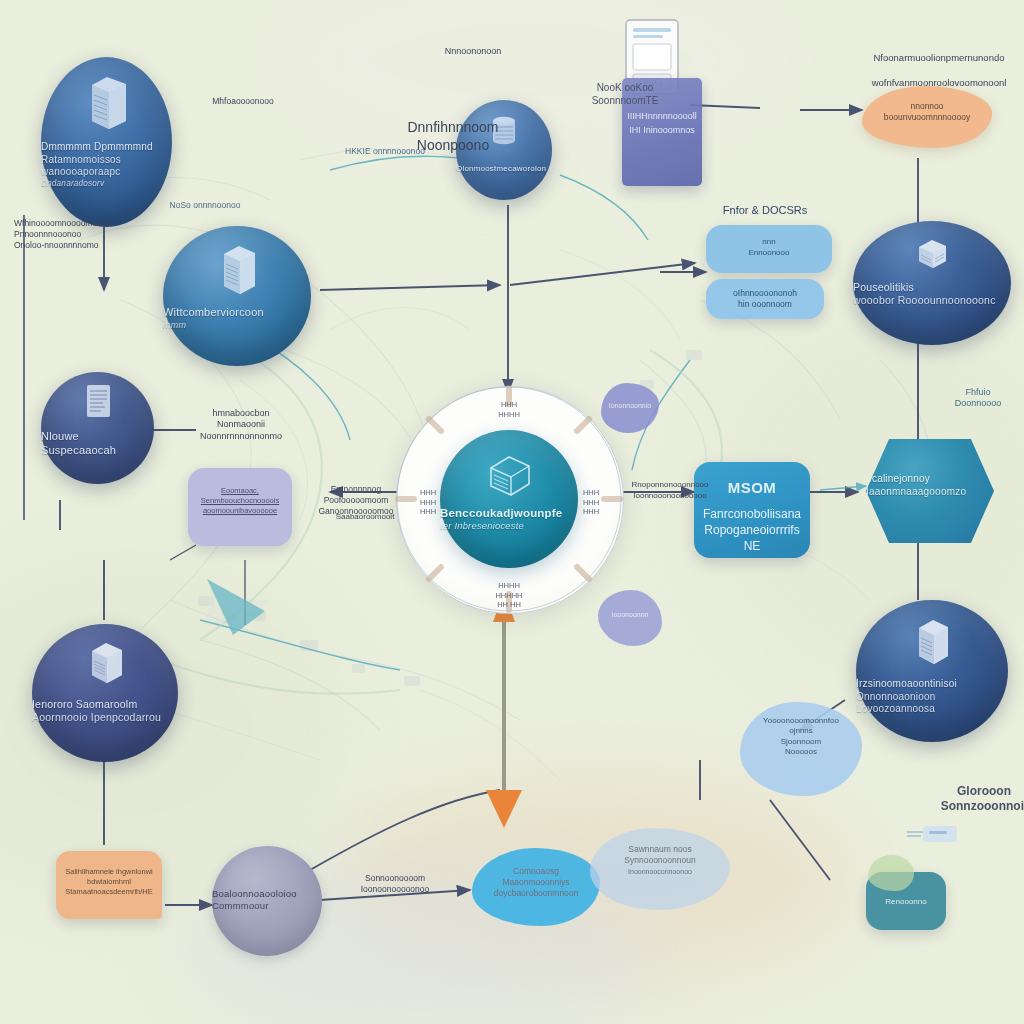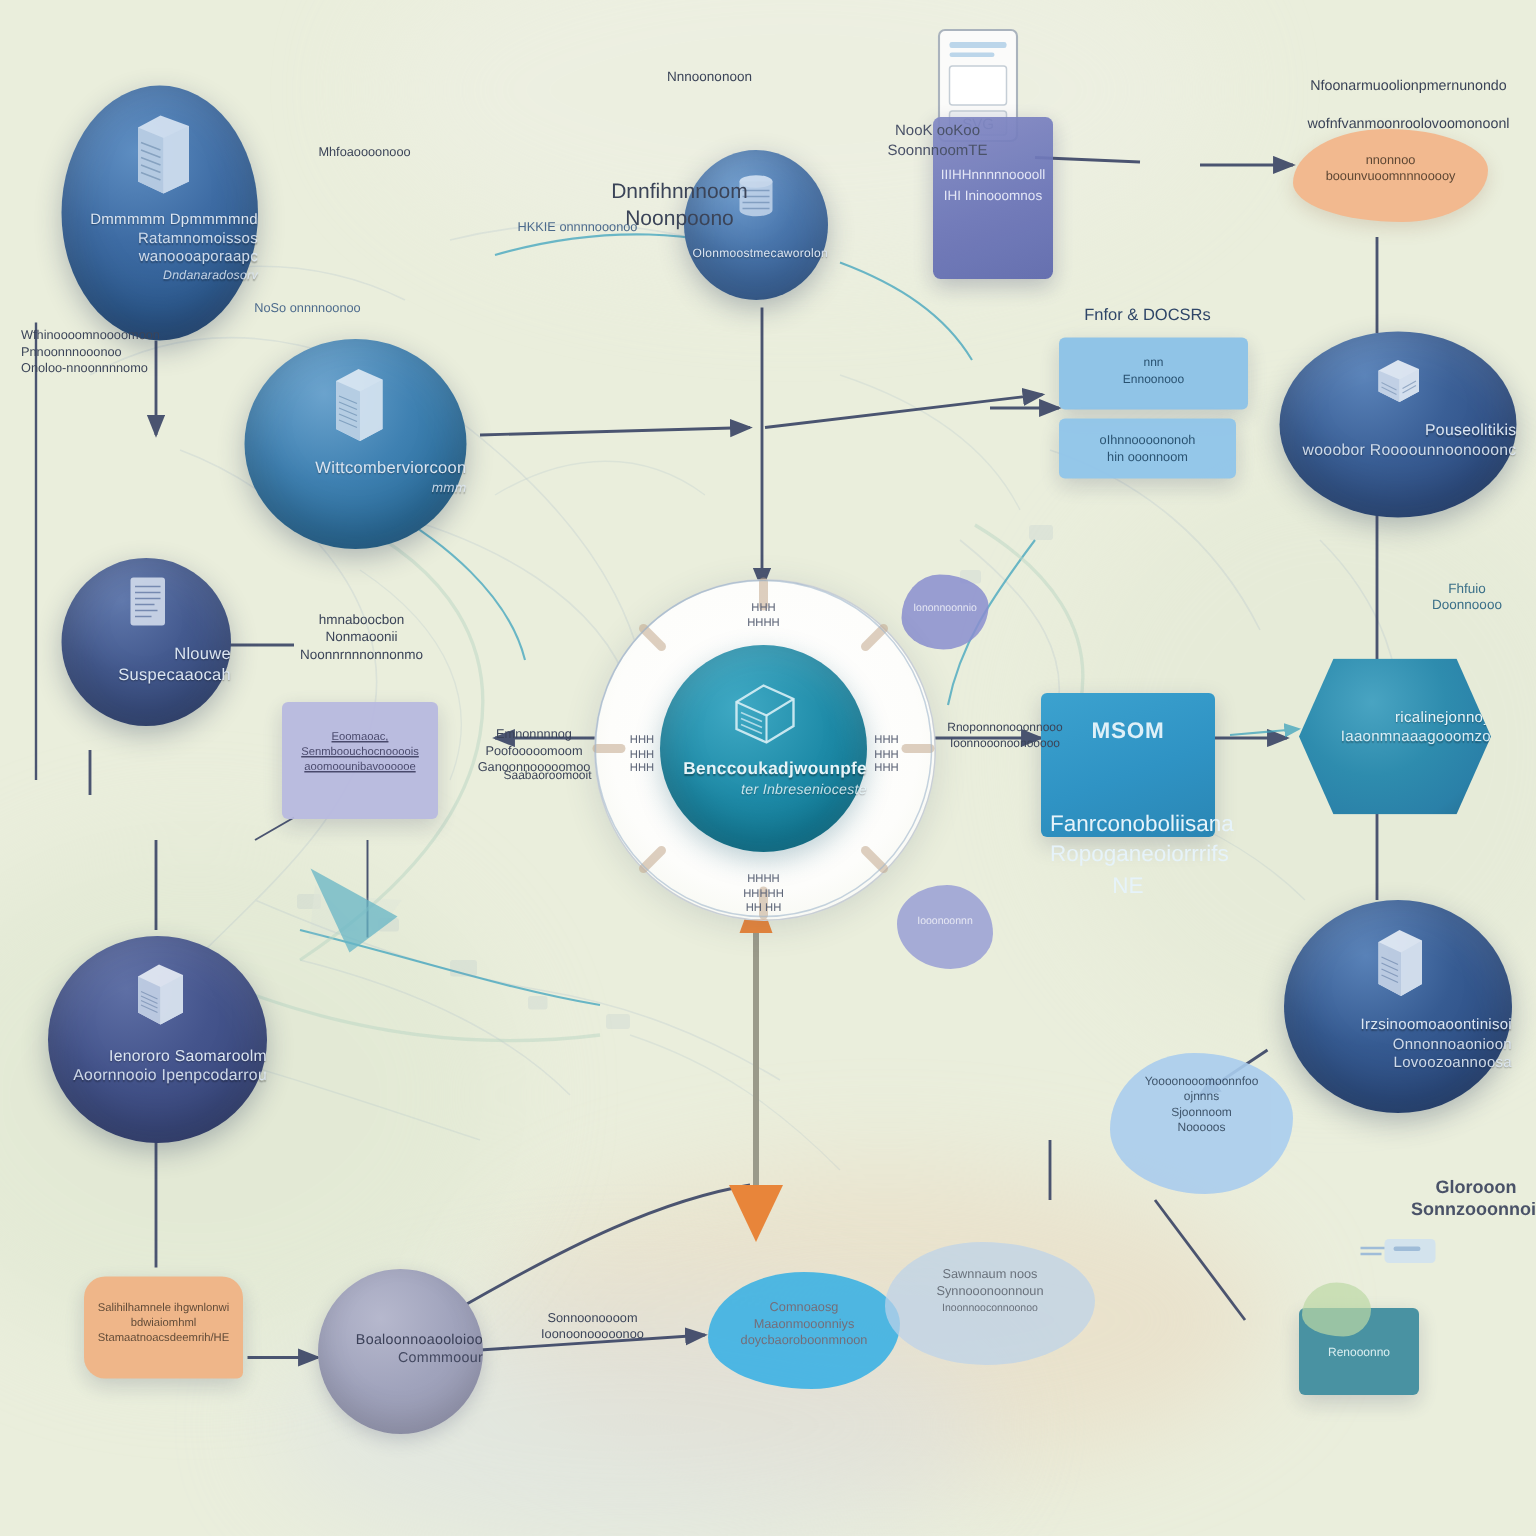--- a/index.html
+++ b/index.html
@@ -14,21 +14,21 @@
 
   
   .wash{position:absolute;border-radius:50%;filter:blur(34px);pointer-events:none;}
 
   
   svg.layer{position:absolute;left:0;top:0;width:1024px;height:1024px;overflow:visible;}
 
   
   .ntxt{
     position:absolute;left:0;right:0;
-    text-align:right;
+    text-align:left;
     color:#dce6f2;
     letter-spacing:.2px;
     line-height:1.25;
     text-shadow:0 1px 1px rgba(0,0,0,.35);
     filter:blur(.35px);
     pointer-events:none;
   }
   .ntxt .l2{opacity:.92;display:block;}
   .ntxt .l3{opacity:.85;display:block;font-size:.82em;font-style:italic;}
 
@@ -37,21 +37,21 @@
     position:absolute;border-radius:50%;
     box-shadow:0 6px 18px rgba(40,55,90,.30), inset 0 -14px 30px rgba(0,0,0,.22), inset 0 12px 26px rgba(255,255,255,.10);
   }
   .sphere .glyph{
     position:absolute;left:50%;transform:translateX(-50%);
     pointer-events:none;opacity:.92;
   }
 
   
   .rbox{
-    position:absolute;border-radius:4px;
+    position:absolute;border-radius:16px;
     box-shadow:0 5px 14px rgba(60,70,100,.22);
   }
   .rbox .btxt{
     position:absolute;left:6px;right:6px;
     text-align:center;line-height:1.35;filter:blur(.3px);
   }
 
   
   .blob{position:absolute;}
   .blob .btxt{
@@ -426,21 +426,21 @@
       <span>oIhnnoooononoh</span><br>
       <span>hin ooonnoom</span>
     </div>
   </div>
 
   <div class="rbox" style="left:694px;top:462px;width:116px;height:96px;
               background:linear-gradient(160deg,#3ca2cf 0%, #2f93c4 55%, #2a86b4 100%);">
     <div class="btxt" style="top:16px;font-size:15px;font-weight:bold;color:#dff0f8;letter-spacing:.5px;">
       <span>MSOM</span>
     </div>
-    <div class="btxt" style="top:44px;font-size:15px;color:#e6f3fa;margin-top:34px;">
+    <div class="btxt" style="top:44px;font-size:12px;color:#e6f3fa;">
       <span>Fanrconoboliisana</span><br>
       <span>Ropoganeoiorrrifs NE</span>
     </div>
   </div>
 
 
   <div class="rbox" style="left:188px;top:468px;width:104px;height:78px;background:#b7b8e0;opacity:.92;">
     <div class="btxt" style="top:18px;font-size:7.5px;color:#3c3c63;text-decoration:underline;">
       <span>Eoomaoac,</span><br>
       <span>Senmboouchocnoooois</span><br>

